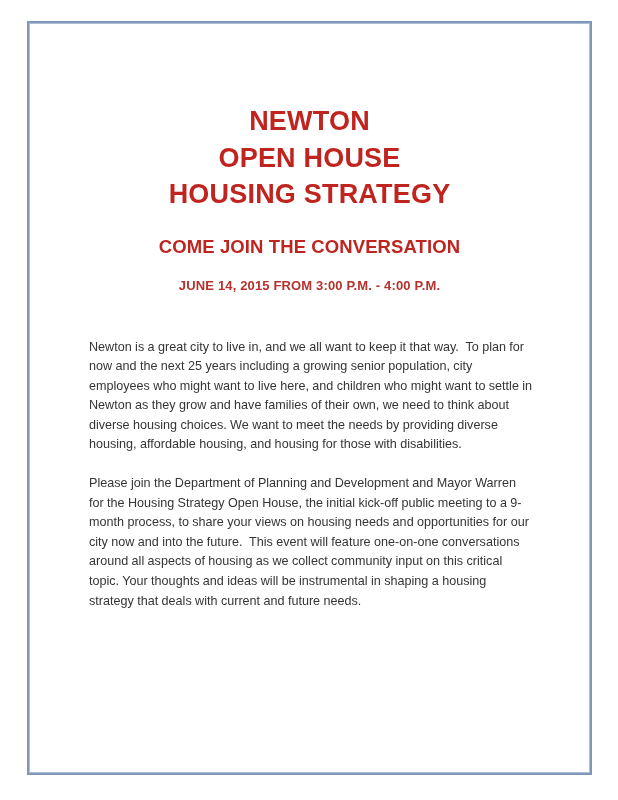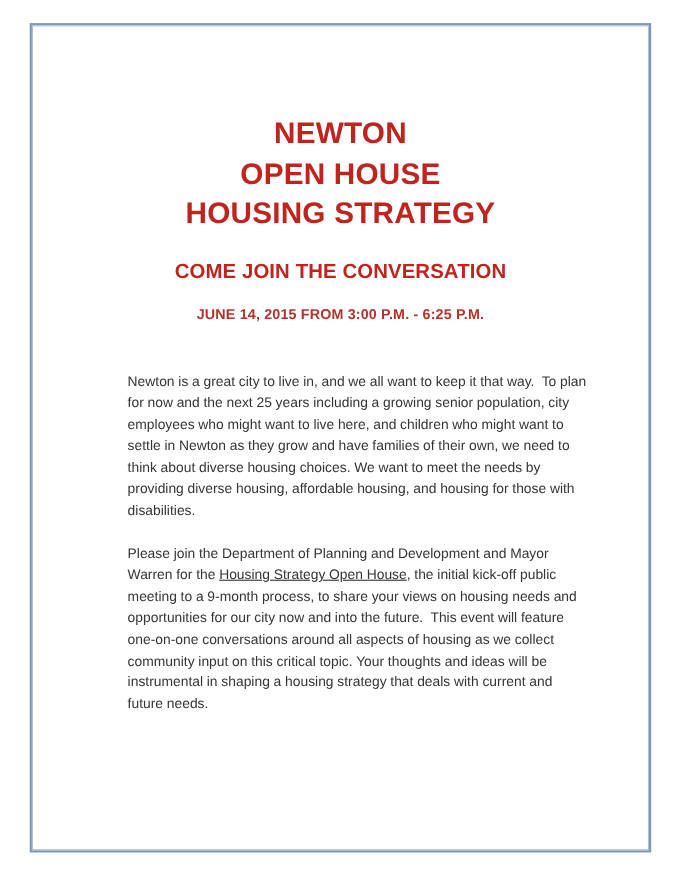--- a/index.html
+++ b/index.html
@@ -95,56 +95,55 @@
     line-height: 18px;
     letter-spacing: 0.15px;
     margin: 0;
   }
   .spacer-18 { height: 18px; }
   .spacer-15 { height: 15px; }
 
   
   .body-block {
     margin-top: 28px;
-    padding-left: 89px;
+    padding-left: 62px;
     padding-right: 58px;
   }
   .body-para {
     color: #353535;
     font-family: "Liberation Sans", sans-serif;
     font-size: 12.6px;
     line-height: 19.6px;
     text-align: left;
     margin: 0 0 19px 0;
     white-space: pre-wrap;
     word-spacing: -0.1px;
   }
   .body-para .u {
-    text-decoration: underline;
   }
 </style>
 </head>
 <body>
 
 <div class="page">
 
   <div class="page-frame"></div>
 
   <div class="content">
 
     <div class="headline-block">
       <div class="headline">NEWTON</div>
       <div class="headline">OPEN HOUSE</div>
       <div class="headline">HOUSING STRATEGY</div>
     </div>
 
     <div class="subhead-block">
       <div class="subhead-primary">COME JOIN THE CONVERSATION</div>
       <div class="spacer-18"></div>
-      <div class="subhead-secondary">JUNE 14, 2015  FROM 3:00 P.M. - 6:25 P.M.</div>
+      <div class="subhead-secondary">JUNE 14, 2015  FROM 3:00 P.M. - 4:00 P.M.</div>
       <div class="spacer-15"></div>
     </div>
 
     <div class="body-block">
       <p class="body-para">Newton is a great city to live in, and we all want to keep it that way.  To plan for now and the next 25 years including a growing senior population, city employees who might want to live here, and children who might want to settle in Newton as they grow and have families of their own, we need to think about diverse housing choices. We want to meet the needs by providing diverse housing, affordable housing, and housing for those with disabilities.</p>
       <p class="body-para"><span>Please join the Department of Planning and Development and Mayor Warren for the </span><span class="u">Housing Strategy Open House</span><span>, the initial kick-off public meeting to a 9-month process, to share your views on housing needs and opportunities for our city now and into the future.  This event will feature one-on-one conversations around all aspects of housing as we collect community input on this critical topic. Your thoughts and ideas will be instrumental in shaping a housing strategy that deals with current and future needs.</span></p>
     </div>
 
   </div>
 </div>

